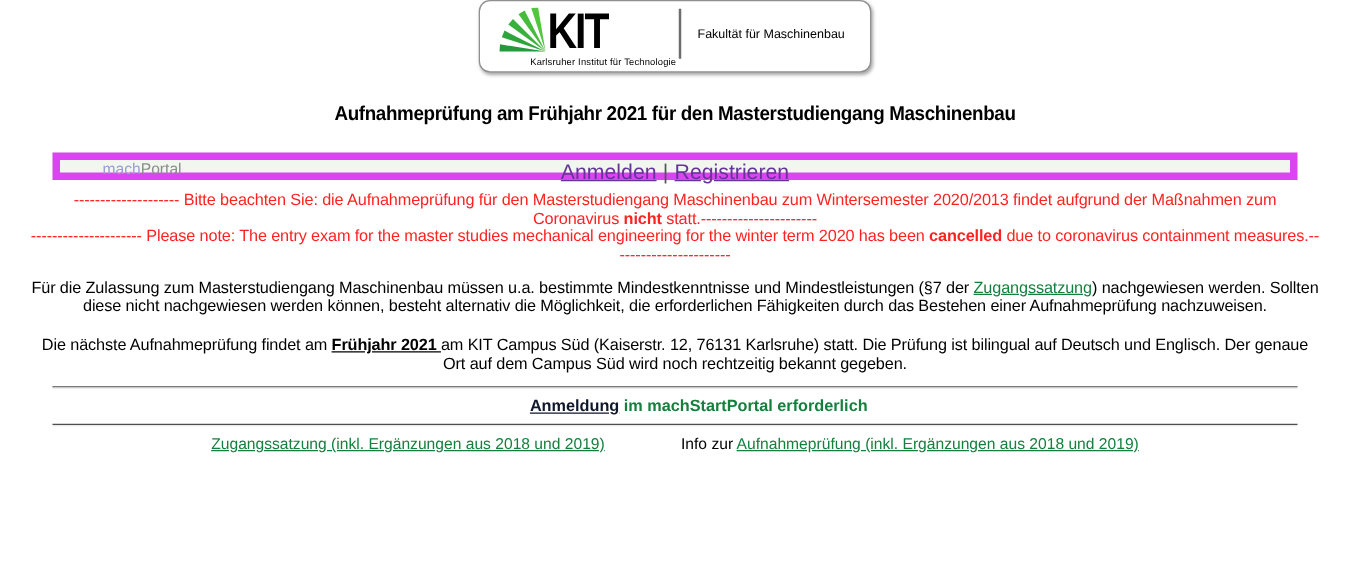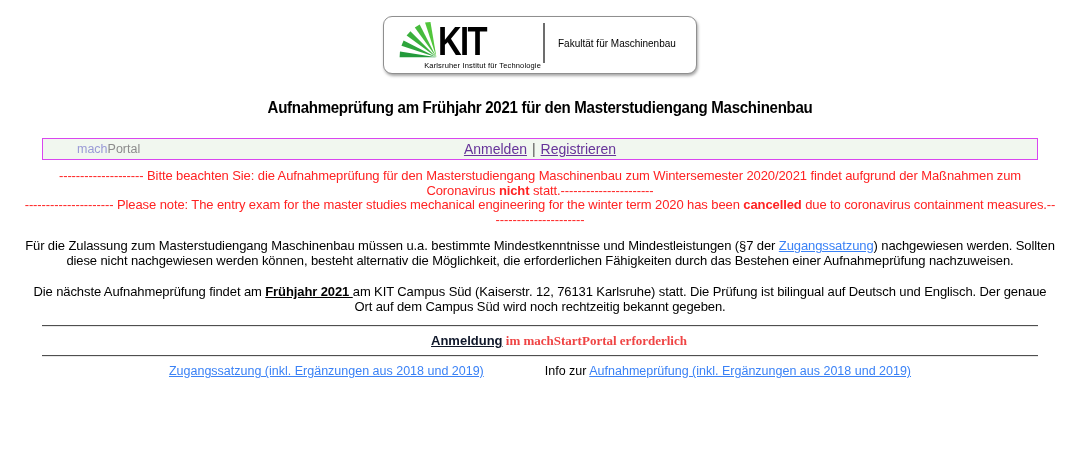--- a/index.html
+++ b/index.html
@@ -7,21 +7,21 @@
     width: 1080px;
     height: 464px;
     background: #ffffff;
     font-family: "Liberation Sans", sans-serif;
     font-size: 13px;
     color: #000;
     overflow: hidden;
   }
 
   
-  .logo-wrap { display: flex; justify-content: center; padding-top: 16px; }
+  .logo-wrap { display: flex; justify-content: center; }
   .logo-box {
     display: inline-flex;
     align-items: center;
     background: #fff;
     border: 1px solid #8f8f8f;
     border-radius: 9px;
     box-shadow: 1px 2px 3px rgba(0,0,0,0.35);
     padding: 7px 20px 5px 12px;
     height: 58px;
     box-sizing: border-box;
@@ -53,68 +53,67 @@
     transform: scaleX(0.94);
     transform-origin: center;
   }
 
   
   .portal-bar {
     position: relative;
     margin: 21px 42px 0 42px;
     height: 22px;
     background: #f1f7ef;
-    border: 1px solid #d946ef;
+    border: 6px solid #d946ef;
     box-sizing: border-box;
     display: flex;
-    align-items: center;
   }
   .brand { margin-left: 34px; font-size: 12.5px; position: relative; z-index: 2; }
   .brand-mach { color: #9a9ad6; }
   .brand-portal { color: #8c8c8c; }
-  .auth-links { position: absolute; left: 0; right: 0; text-align: center; font-size: 14px; }
+  .auth-links { position: absolute; left: 0; right: 0; text-align: center; font-size: 17px; }
   .plink { color: #663399; text-decoration: underline; }
   .sep { color: #555; margin: 0 5px; }
 
   
   .notice {
     margin: 9px 24px 0 24px;
     text-align: center;
     color: #ff2222;
     line-height: 14.5px;
     letter-spacing: -0.1px;
   }
 
   
   .para {
     margin: 11px 24px 0 24px;
     text-align: center;
     line-height: 15px;
     letter-spacing: -0.1px;
   }
   .para-exam { margin-top: 16px; }
-  .blue-link { color: #3b82f6; text-decoration: underline; }
+  .blue-link { color: #15803d; text-decoration: underline; }
   .highlight { font-weight: bold; text-decoration: underline; }
 
   
   .rule {
     border: none;
     border-top: 1px solid #4f4f4f;
     border-bottom: 1px solid #e8e8e8;
     height: 0;
     margin: 11px 42px 0 42px;
   }
   .reg-line {
     margin-top: 6px;
     text-align: center;
     font-weight: bold;
     line-height: 15px;
   }
   .reg-link { color: #0f172a; text-decoration: underline; margin-left: 38px; }
-  .reg-rest { color: #ef4444; font-family: Liberation Serif, serif; }
+  .reg-rest { color: #15803d; }
   .rule-bottom { margin-top: 7px; }
 
   
   .footer { margin-top: 7px; text-align: center; font-size: 12.5px; line-height: 14.5px; }
   .fgap { margin-left: 17px; padding-left: 44px; }
   .plink2 { color: #663399; text-decoration: underline; }
 </style>
 </head>
 <body>
 
@@ -143,21 +142,21 @@
   <h1 class="heading">Aufnahmeprüfung am Frühjahr 2021 für den Masterstudiengang Maschinenbau</h1>
 
   <div class="portal-bar">
     <span class="brand"><span class="brand-mach">mach</span><span class="brand-portal">Portal</span></span>
     <span class="auth-links">
       <a href="#" class="plink">Anmelden</a><span class="sep">|</span><a href="#" class="plink">Registrieren</a>
     </span>
   </div>
 
   <div class="notice">
-    <div><span>-------------------- Bitte beachten Sie: die Aufnahmeprüfung für den Masterstudiengang Maschinenbau zum Wintersemester 2020/2021 findet aufgrund der Maßnahmen zum Coronavirus </span><b>nicht</b><span> statt.----------------------</span></div>
+    <div><span>-------------------- Bitte beachten Sie: die Aufnahmeprüfung für den Masterstudiengang Maschinenbau zum Wintersemester 2020/2013 findet aufgrund der Maßnahmen zum Coronavirus </span><b>nicht</b><span> statt.----------------------</span></div>
     <div><span>--------------------- Please note: The entry exam for the master studies mechanical engineering for the winter term 2020 has been </span><b>cancelled</b><span> due to coronavirus containment measures.-----------------------</span></div>
   </div>
 
   <p class="para"><span>Für die Zulassung zum Masterstudiengang Maschinenbau müssen u.a. bestimmte Mindestkenntnisse und Mindestleistungen (§7 der </span><a href="#" class="blue-link">Zugangssatzung</a><span>) nachgewiesen werden. Sollten diese nicht nachgewiesen werden können, besteht alternativ die Möglichkeit, die erforderlichen Fähigkeiten durch das Bestehen einer Aufnahmeprüfung nachzuweisen.</span></p>
 
   <p class="para para-exam"><span>Die nächste Aufnahmeprüfung findet am </span><span class="highlight">Frühjahr 2021 </span><span>am KIT Campus Süd (Kaiserstr. 12, 76131 Karlsruhe) statt. Die Prüfung ist bilingual auf Deutsch und Englisch. Der genaue Ort auf dem Campus Süd wird noch rechtzeitig bekannt gegeben.</span></p>
 
   <hr class="rule">
   <div class="reg-line"><a href="#" class="reg-link">Anmeldung</a><span class="reg-rest"> im machStartPortal erforderlich</span></div>
   <hr class="rule rule-bottom">

